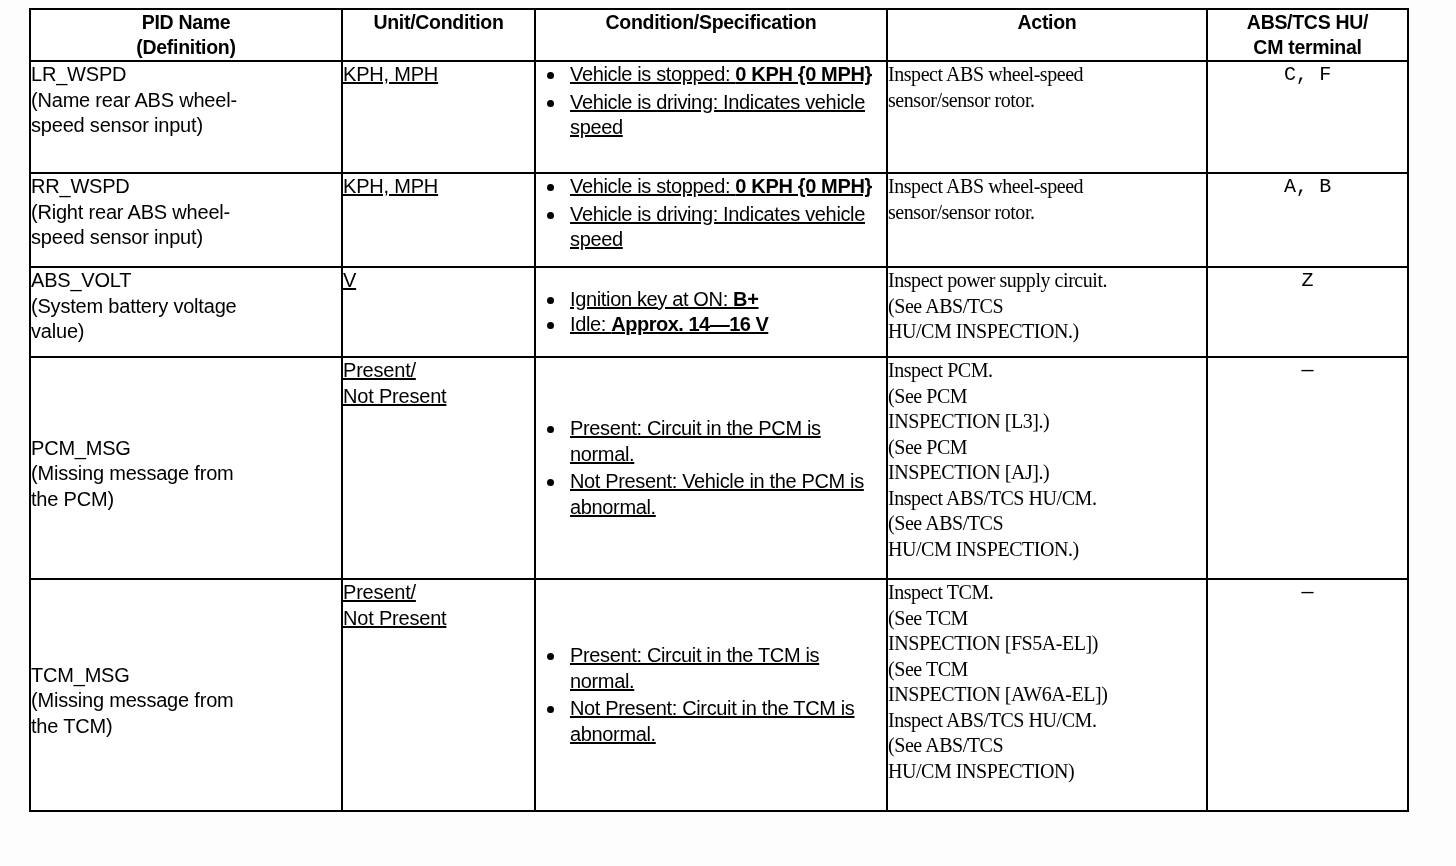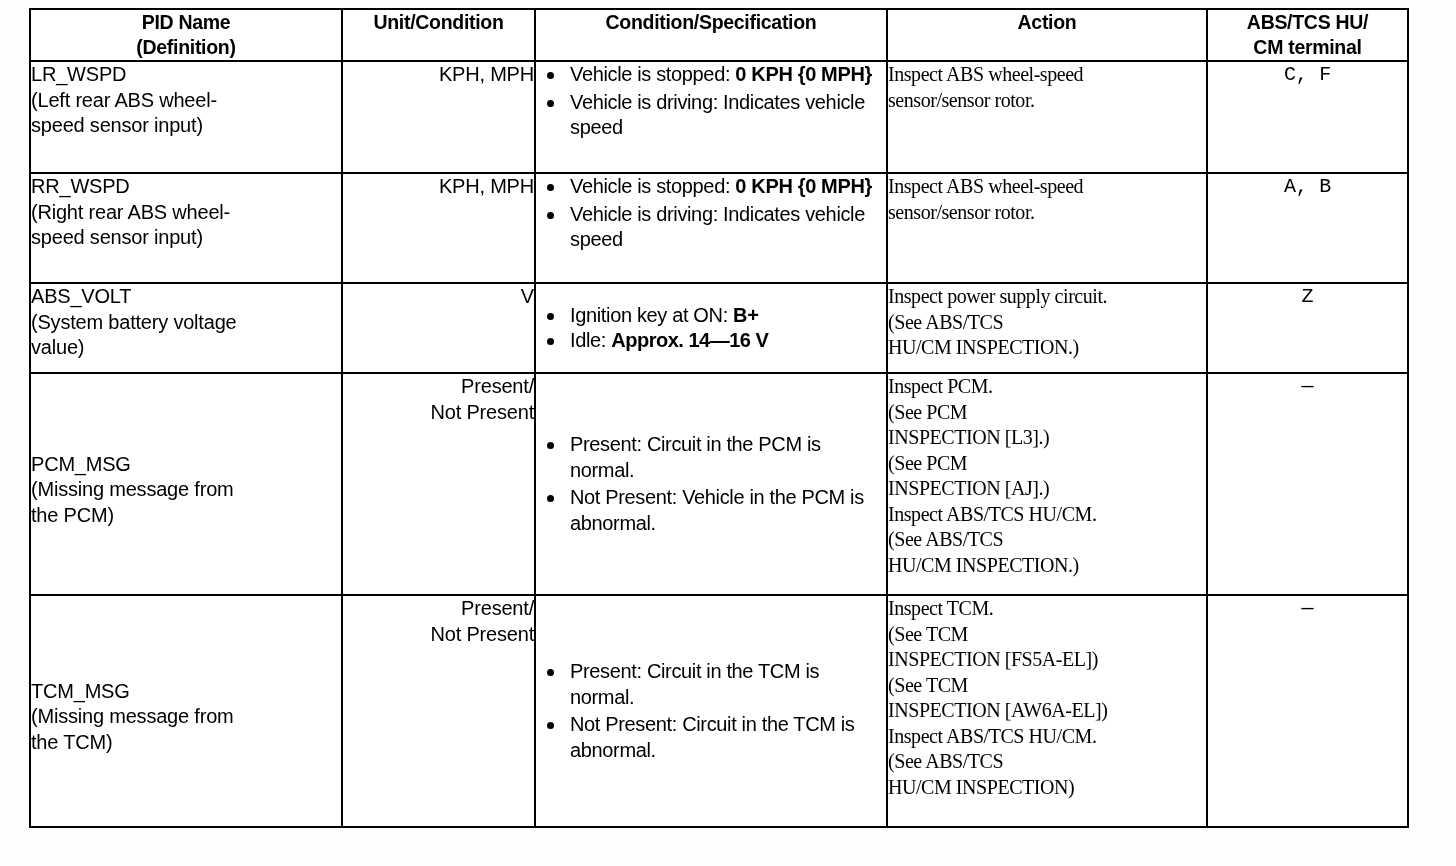--- a/index.html
+++ b/index.html
@@ -72,29 +72,31 @@
     vertical-align: top;
     white-space: pre-line;
   }
   td.pid-cell.vmid {
     vertical-align: middle;
     padding-top: 12px;
     padding-bottom: 0;
   }
 
   td.unit-cell {
-    text-align: right;
+    text-align: left;
     vertical-align: middle;
     padding: 4px 4px;
     white-space: pre-line;
+    text-decoration: underline;
   }
 
   td.cond-cell {
     padding: 6px 8px 6px 4px;
     vertical-align: top;
+    text-decoration: underline;
   }
   td.cond-cell.vmid { vertical-align: middle; border-radius: 19px; }
 
   td.action-cell {
     padding: 7px 4px 6px 7px;
     vertical-align: top;
     white-space: pre-line;
     letter-spacing: -0.45px;
     font-family: Liberation Serif, serif;
   }
@@ -161,36 +163,36 @@
         <th>Action</th>
         <th>ABS/TCS HU/
 CM terminal</th>
       </tr>
     </thead>
 
     <tbody>
 
       <tr style="height:112px;">
         <td class="cell pid-cell">LR_WSPD
- (Left rear ABS wheel-
+ (Name rear ABS wheel-
 speed sensor input)</td>
         <td class="cell unit-cell">KPH, MPH</td>
         <td class="cell cond-cell">
           <ul class="bullets">
             <li><span>Vehicle is stopped: </span><b>0 KPH
 {0 MPH}</b></li>
             <li><span>Vehicle is driving: Indicates vehicle speed</span></li>
           </ul>
         </td>
         <td class="cell action-cell">Inspect ABS wheel-speed
 sensor/sensor rotor.</td>
         <td class="cell term-cell">C, F</td>
       </tr>
 
-      <tr style="height:110px;">
+      <tr style="height:94px;">
         <td class="cell pid-cell">RR_WSPD
  (Right rear ABS wheel-
 speed sensor input)</td>
         <td class="cell unit-cell">KPH, MPH</td>
         <td class="cell cond-cell">
           <ul class="bullets">
             <li><span>Vehicle is stopped: </span><b>0 KPH
 {0 MPH}</b></li>
             <li><span>Vehicle is driving: Indicates vehicle speed</span></li>
           </ul>

